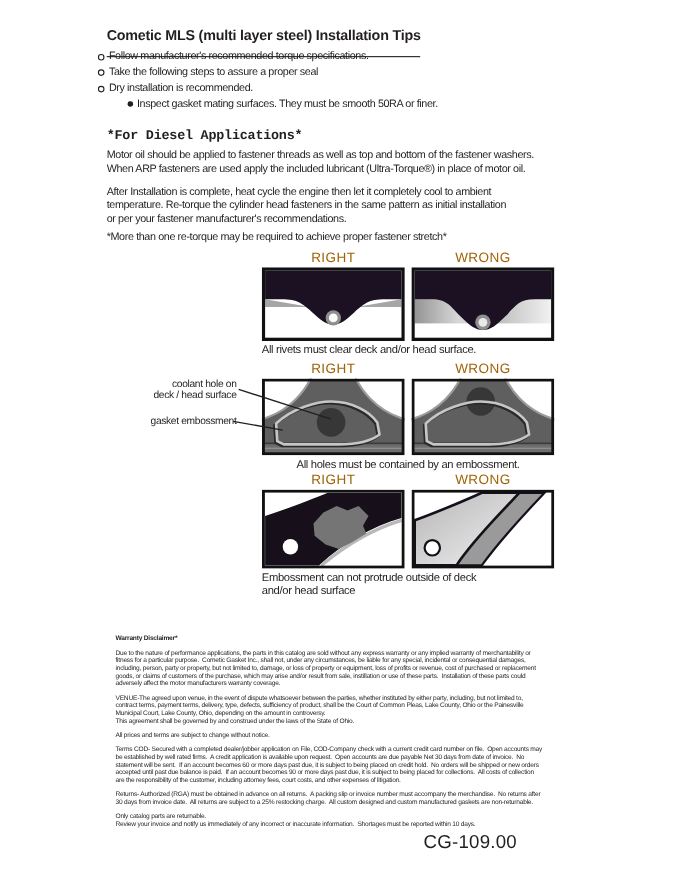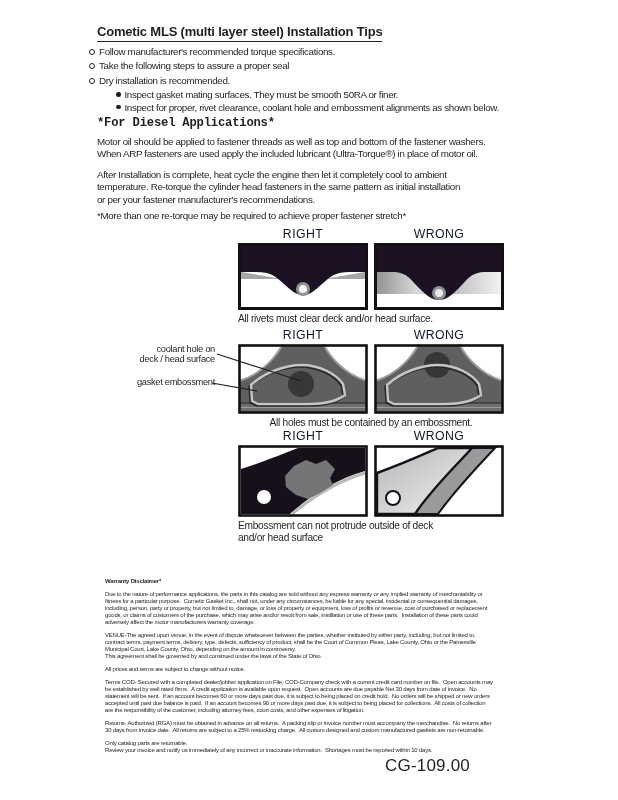--- a/index.html
+++ b/index.html
@@ -3,36 +3,36 @@
 <meta charset="utf-8">
 <style>
   html,body { margin:0; padding:0; background:#ffffff; }
   .page {
     position:relative; width:618px; height:800px; background:#ffffff;
     font-family:"Liberation Sans", sans-serif; color:#231f20; overflow:hidden;
   }
   .title {
     position:absolute; left:97px; top:24px; margin:0;
     font-size:13px; font-weight:bold; letter-spacing:-0.2px;
-    border-bottom:1.8px solid #231f20; padding-bottom:2px; display:inline-block;
+    border-bottom:1.8px solid #231f20; padding-bottom:12px; display:inline-block;
   }
   .tips { position:absolute; left:89px; top:46px; font-size:9.8px; letter-spacing:-0.35px; }
   .bullet-line { display:flex; align-items:flex-start; height:14.4px; }
   .sub-line { display:flex; align-items:flex-start; height:12.6px; margin-left:27px; }
   .ring { flex:0 0 auto; width:4px; height:4px; border:1px solid #231f20; border-radius:50%; margin:3px 4px 0 0; }
   .dot  { flex:0 0 auto; width:4.5px; height:4.5px; background:#231f20; border-radius:50%; margin:3px 4px 0 0; }
   .diesel-heading { position:absolute; left:97px; top:116px; font-size:12.2px; font-weight:bold; letter-spacing:-0.2px;font-family:Liberation Mono, monospace; }
   .para { position:absolute; left:97px; font-size:9.8px; line-height:12.3px; letter-spacing:-0.35px; white-space:pre; }
   .p-a { top:136px; }
   .p-b { top:169px; }
   .p-note { top:210px; }
 
   .fig { position:absolute; }
   .fig-labels { display:flex; gap:6px; }
-  .fig-label { width:130px; text-align:center; font-size:12.3px; letter-spacing:0.4px; color:#0f172a; height:14px; }
+  .fig-label { width:130px; text-align:center; font-size:12.3px; letter-spacing:0.4px; color:#a16207; height:14px; }
   .fig-panels { display:flex; gap:6px; margin-top:2px; }
   .fig-caption { margin-top:3px; font-size:10.2px; letter-spacing:-0.3px; line-height:11.8px; white-space:pre-line; }
   .fig-caption.centered { text-align:center; width:266px; }
   .fig2-right-area { margin-left:133px; }
   .coolant-label, .embossment-label {
     position:absolute; left:0; width:110px; text-align:right;
     font-size:9.3px; letter-spacing:-0.3px; line-height:10.3px; white-space:pre-line;
   }
   .coolant-label { top:16px; }
   .embossment-label { top:49px; }
@@ -60,24 +60,20 @@
       <span class="ring"></span>
       <span>Take the following steps to assure a proper seal</span>
     </div>
     <div class="bullet-line">
       <span class="ring"></span>
       <span>Dry installation is recommended.</span>
     </div>
     <div class="sub-line">
       <span class="dot"></span>
       <span>Inspect gasket mating surfaces.  They must be smooth 50RA or finer.</span>
-    </div>
-    <div class="sub-line">
-      <span class="dot"></span>
-      <span>Inspect for proper, rivet clearance, coolant hole and embossment alignments as shown below.</span>
     </div>
   </div>
 
   <div class="diesel-heading">*For Diesel Applications*</div>
   <div class="para p-a">Motor oil should be applied to fastener threads as well as top and bottom of the fastener washers.
 When ARP fasteners are used apply the included lubricant (Ultra-Torque®) in place of motor oil.</div>
   <div class="para p-b">After Installation is complete, heat cycle the engine then let it completely cool to ambient
 temperature. Re-torque the cylinder head fasteners in the same pattern as initial installation
 or per your fastener manufacturer's recommendations.</div>
   <div class="para p-note">*More than one re-torque may be required to achieve proper fastener stretch*</div>

